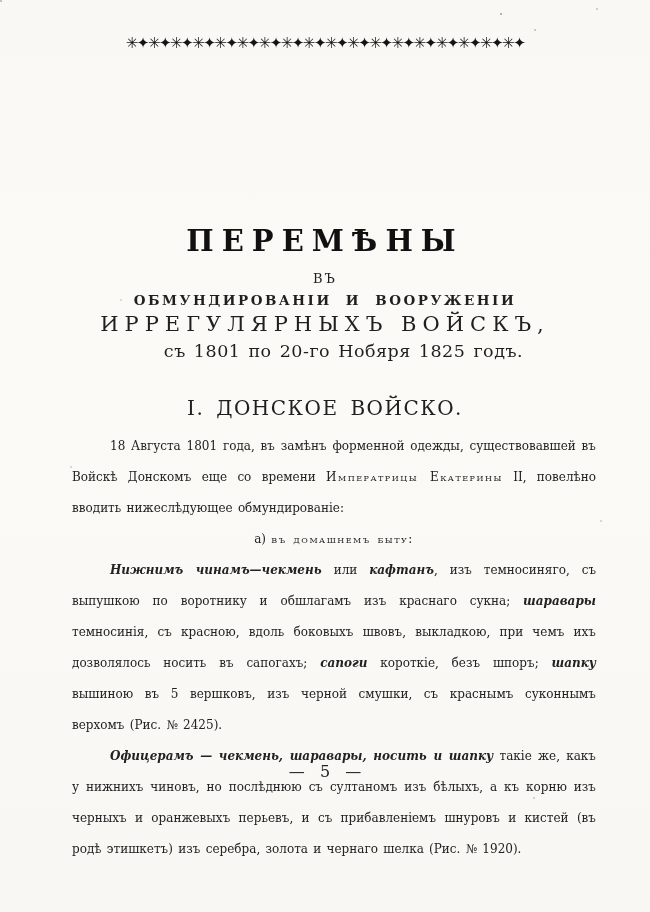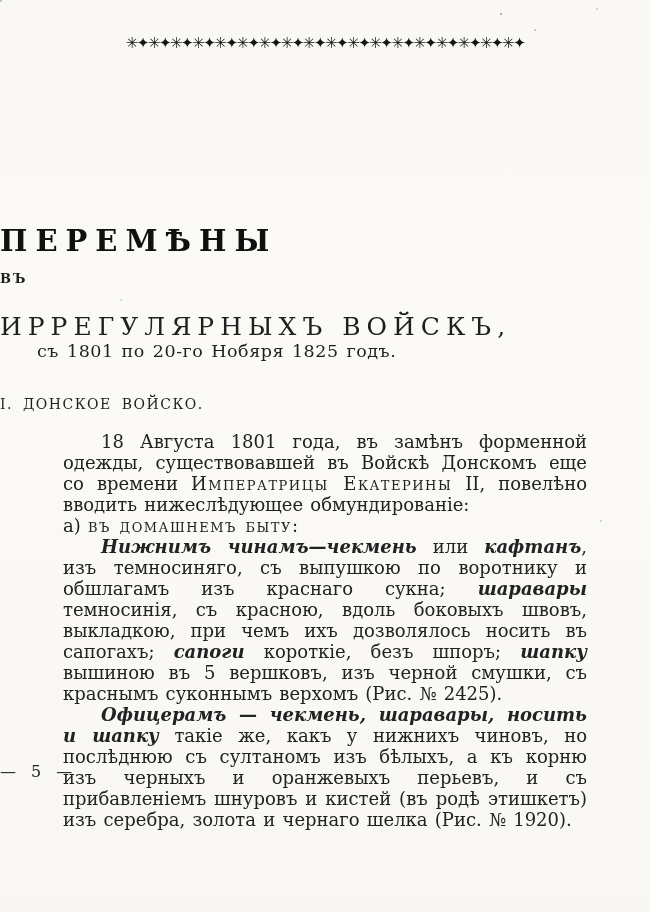--- a/index.html
+++ b/index.html
@@ -17,63 +17,63 @@
   }
   .ornament {
     position: absolute; top: 35px; left: 0; right: 0;
     text-align: center;
     font-family: "DejaVu Sans", sans-serif;
     font-size: 15px; line-height: 16px;
     letter-spacing: -1.5px;
     color: #141414;
     white-space: nowrap;
   }
-  .centered { position: absolute; left: 0; right: 0; }
+  .centered { position: absolute; left: 0; right: 0; text-align: center; }
   .title-main {
     top: 224px;
     font-size: 29px; font-weight: bold;
     letter-spacing: 8px;
     color: #101010;
   }
   .title-prefix {
     top: 271px;
-    font-size: 13px; font-weight: bold;
+    font-size: 13px; font-weight: normal;
     letter-spacing: 2px;
   }
   .title-line2 {
     top: 292px;
     font-size: 13.5px; font-weight: bold;
     letter-spacing: 2.5px; word-spacing: 7px;
   }
   .title-line3 {
     top: 312px;
-    font-size: 25px;
+    font-size: 21px;
     letter-spacing: 6px;
   }
   .title-date {
     top: 341px;
     font-size: 17.5px;
     letter-spacing: 0.5px; word-spacing: 2px; padding-left: 37px;
   }
   .section-heading {
     top: 396px;
-    font-size: 14px;
+    font-size: 20px;
     letter-spacing: 1.5px; word-spacing: 4px;
   }
   .body-text {
-    position: absolute; top: 431px; left: 63px;
+    position: absolute; top: 431px; left: 72px;
     width: 524px;
-    font-size: 18px; line-height: 21px;
+    font-size: 12px; line-height: 31px;
     text-align: justify;
     word-spacing: 1.5px;
     color: #222;
   }
   .body-text p { margin: 0; }
   .body-text p.indent { text-indent: 38px; }
-  .body-text p.center { text-align: left; text-indent: 0; }
+  .body-text p.center { text-align: center; text-indent: 0; }
   .it { font-style: italic; font-weight: bold; }
   .sc { font-variant: small-caps; letter-spacing: 1.5px; }
   .page-number {
     top: 762px;
     font-size: 16px;
     word-spacing: 10px;
     color: #242424;
   }
   
   .specks {
@@ -97,20 +97,21 @@
 
 <div class="sheet">
   <div class="specks"></div>
 
   <div class="ornament">✳✦✳✦✳✦✳✦✳✦✳✦✳✦✳✦✳✦✳✦✳✦✳✦✳✦✳✦✳✦✳✦✳✦✳✦</div>
 
   <div class="centered title-main">ПЕРЕМѢНЫ</div>
 
   <div class="centered title-prefix">ВЪ</div>
 
+  <div class="centered title-line2">ОБМУНДИРОВАНІИ И ВООРУЖЕНІИ</div>
 
   <div class="centered title-line3">ИРРЕГУЛЯРНЫХЪ ВОЙСКЪ,</div>
 
   <div class="centered title-date">съ 1801 по 20-го Нобяря 1825 годъ.</div>
 
   <div class="centered section-heading">I. ДОНСКОЕ ВОЙСКО.</div>
 
   <div class="body-text">
       <p class="indent"><span>18 Августа 1801 года, въ замѣнъ форменной одежды, существовавшей въ Войскѣ Донскомъ еще со времени </span><span class="sc">Императрицы Екатерины</span><span> II, повелѣно вводить нижеслѣдующее обмундированіе:</span></p>
       <p class="center"><span>а) </span><span class="sc">въ домашнемъ быту:</span></p>

